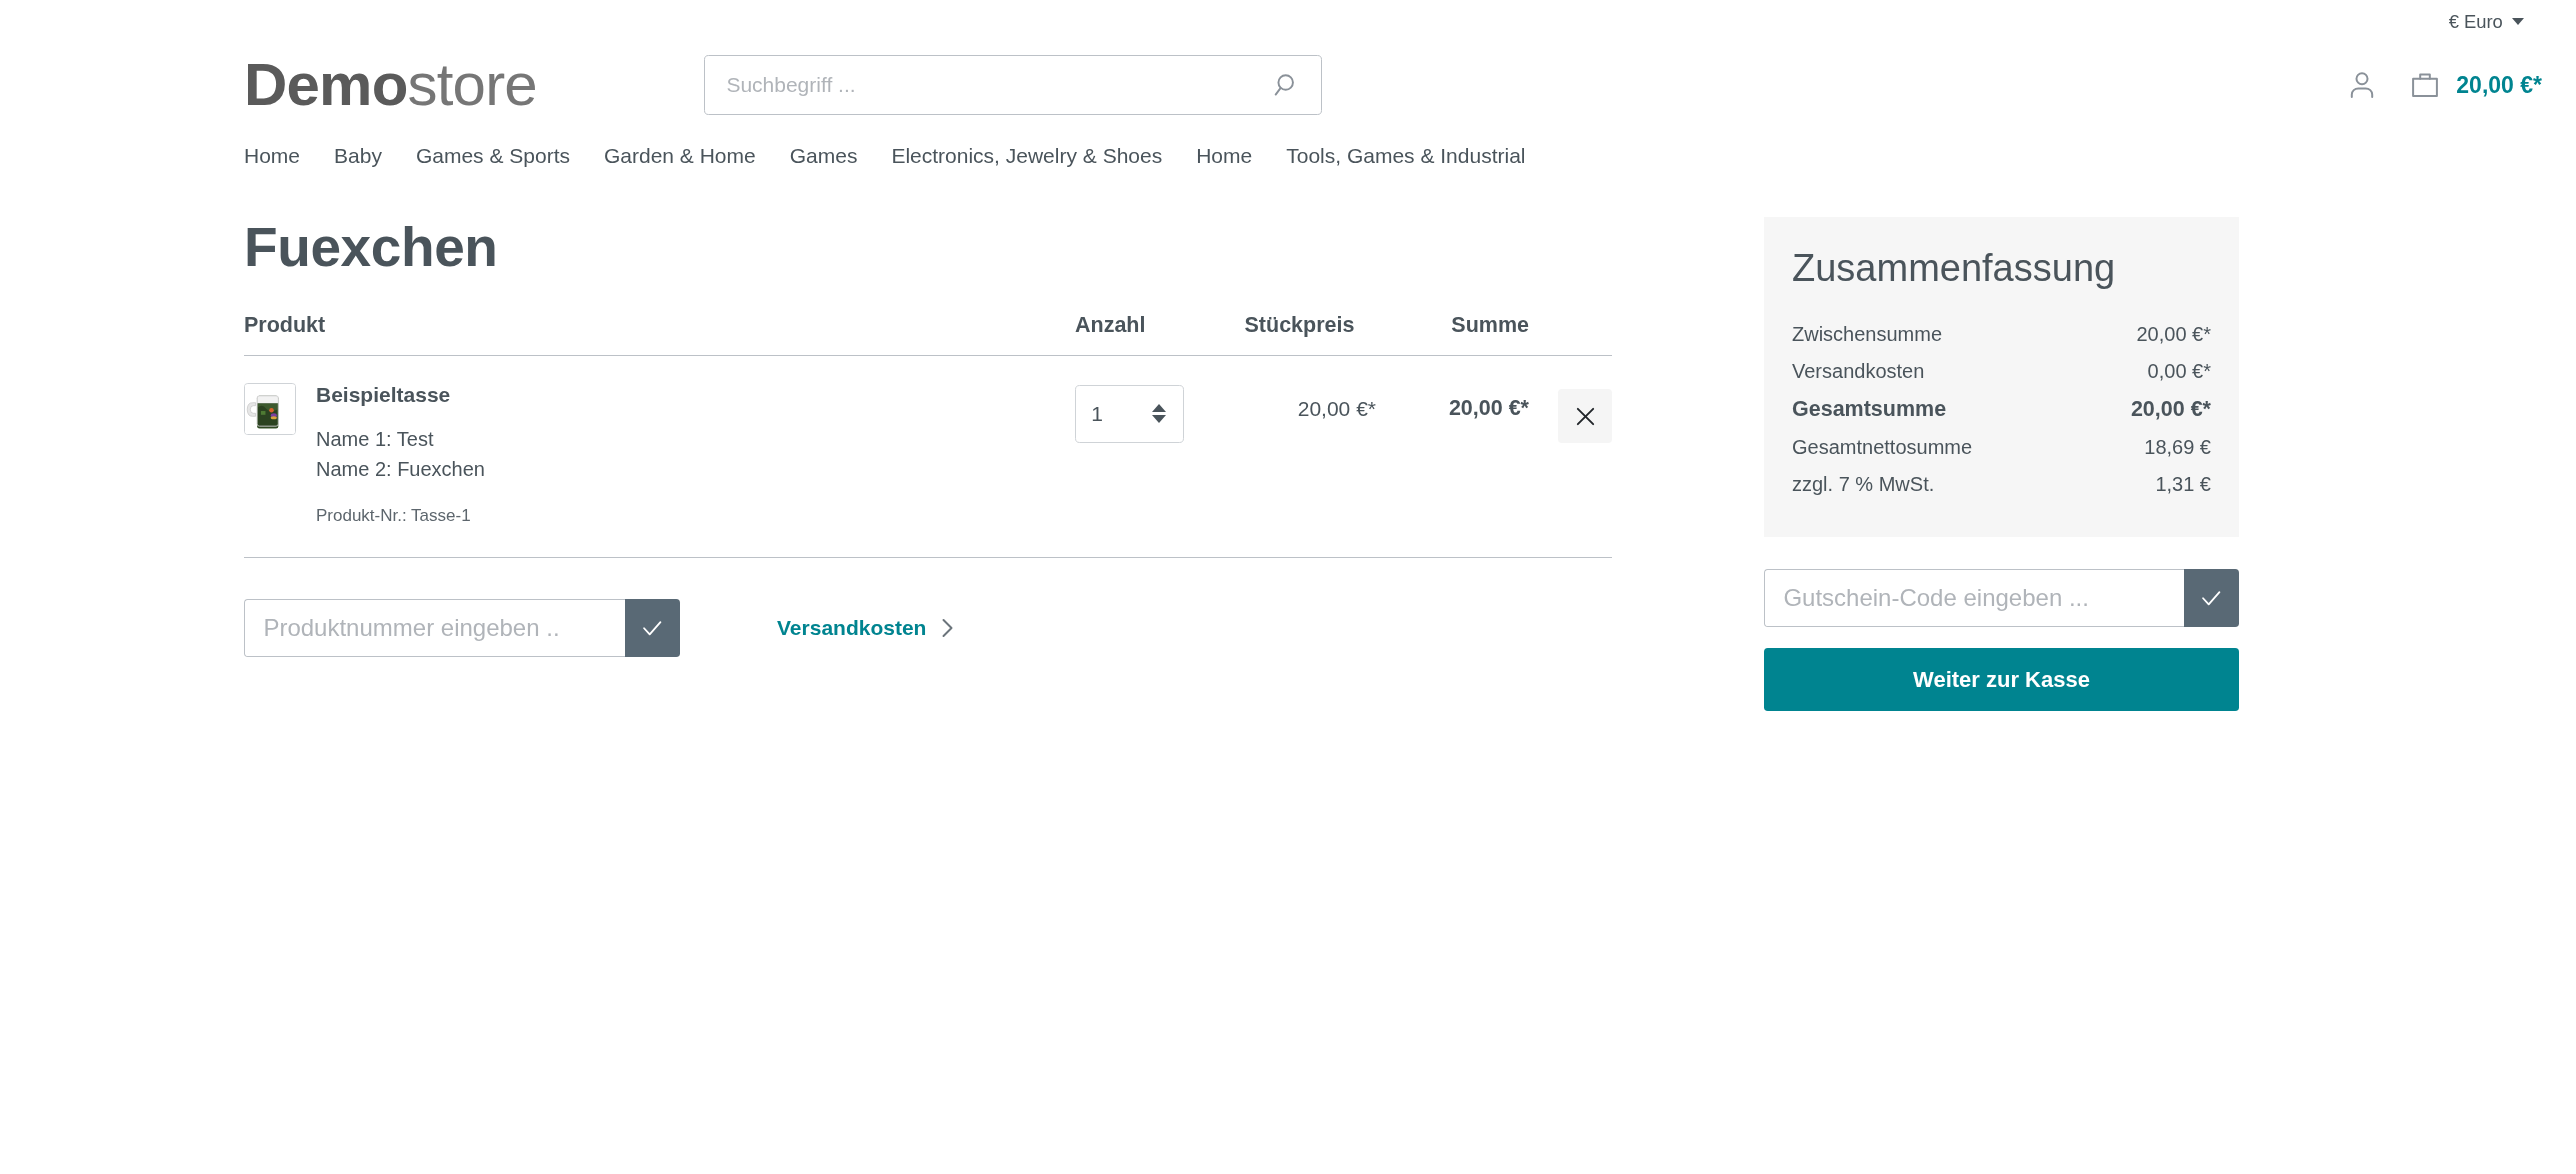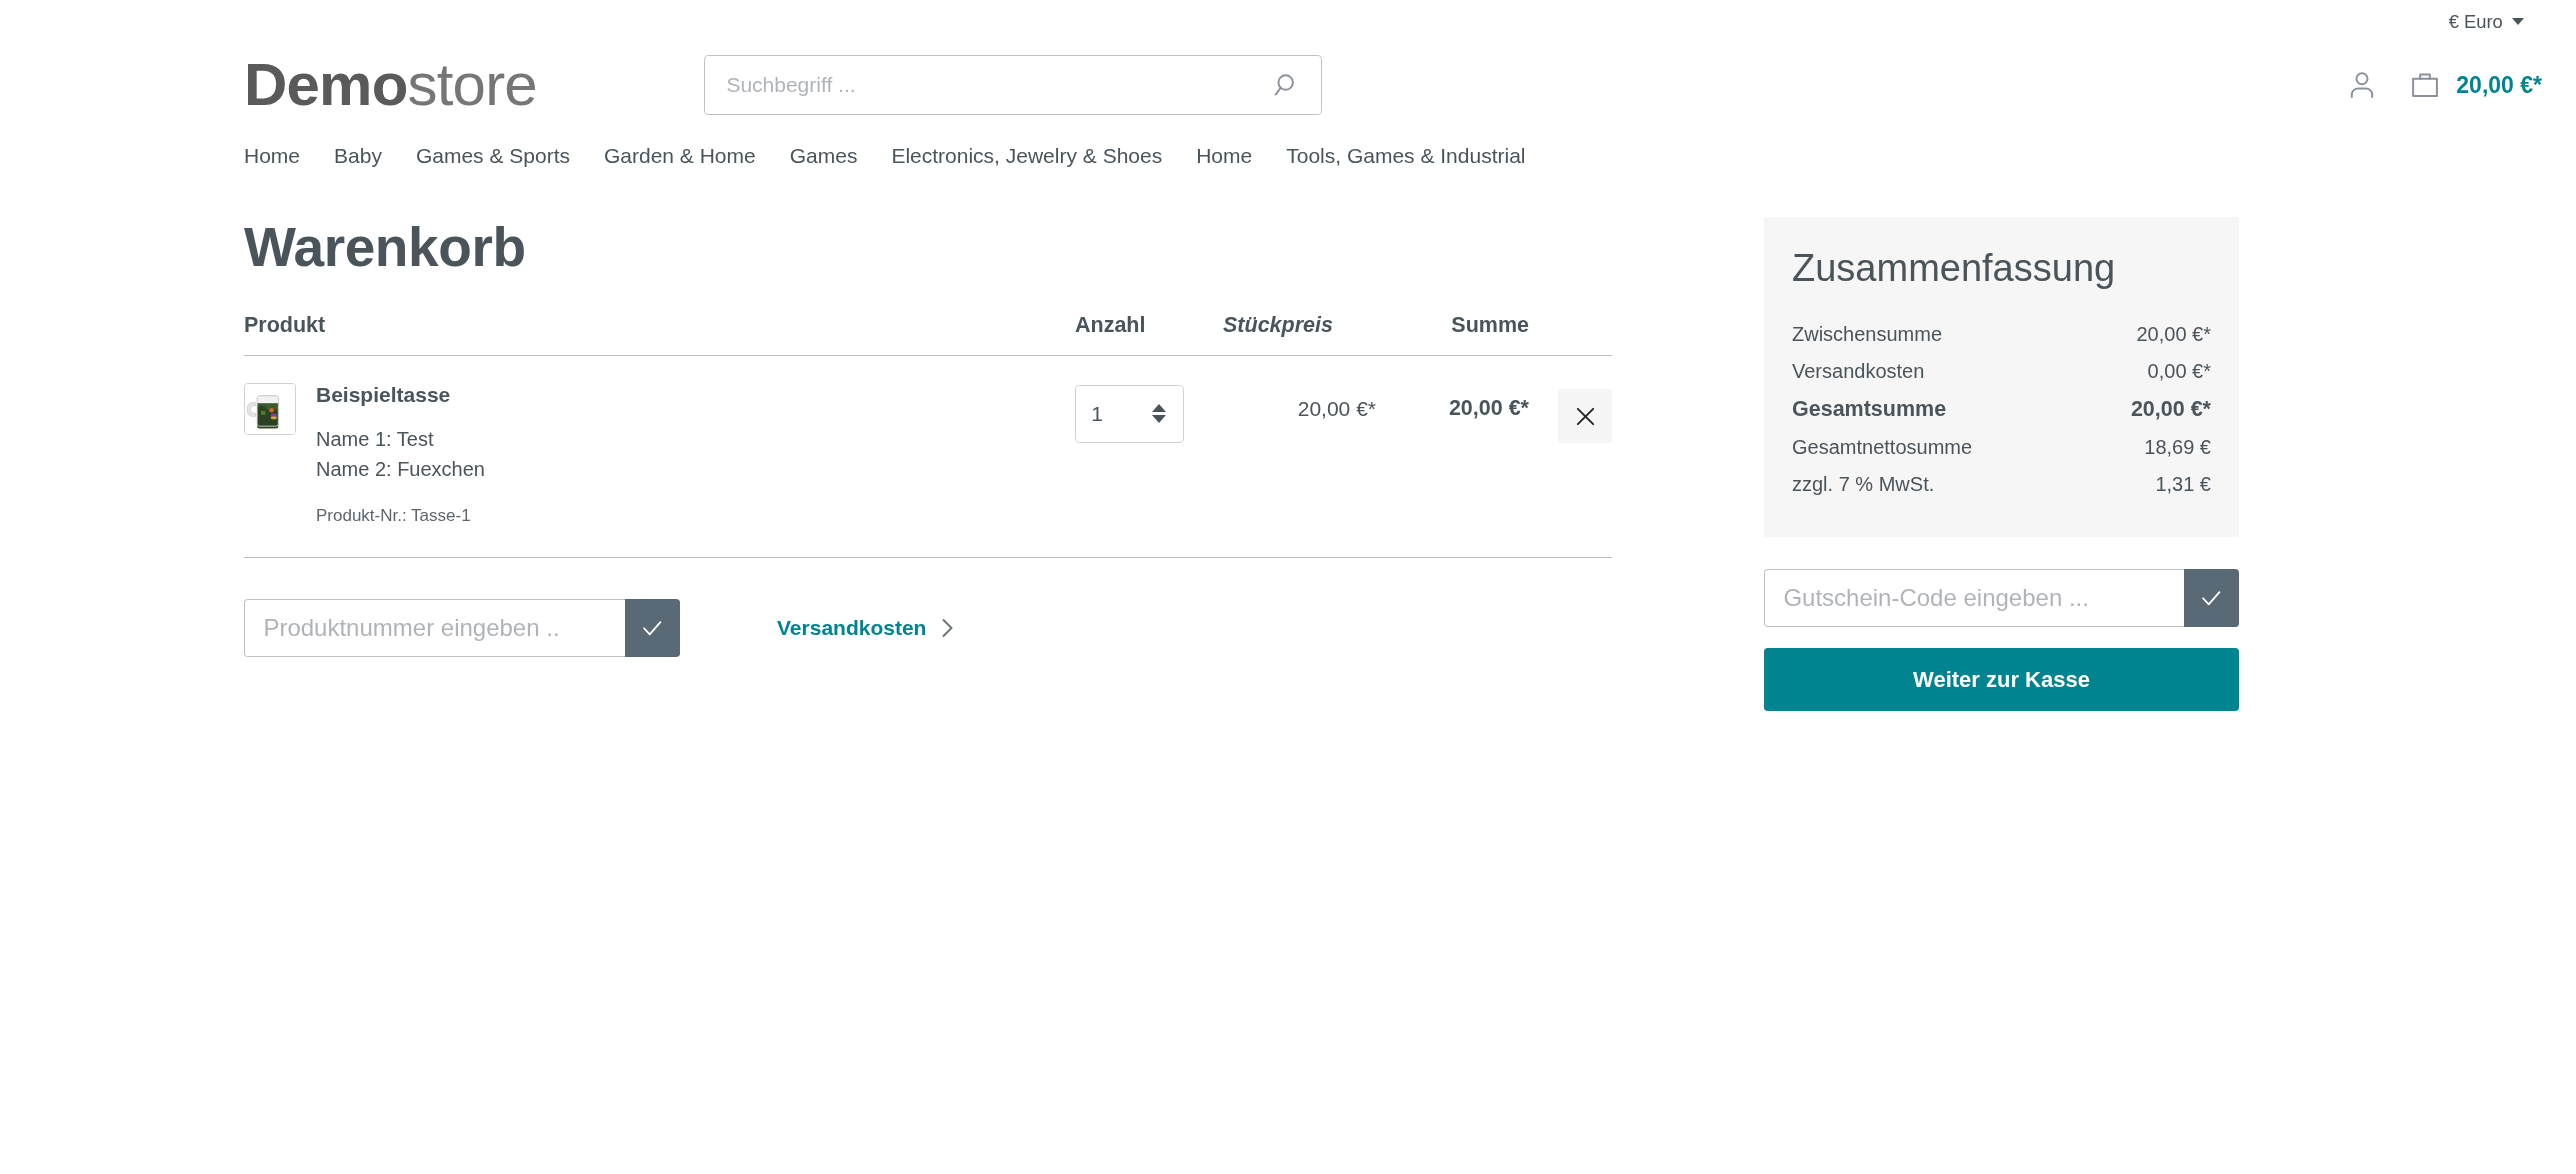--- a/index.html
+++ b/index.html
@@ -155,21 +155,21 @@
     border-bottom: 1.5px solid #bcc1c7;
   }
   .th {
     font-size: 21.5px;
     font-weight: 700;
     color: #4a545b;
     white-space: nowrap;
   }
   .col-product { flex: 1 1 auto; }
   .col-qty     { flex: 0 0 176px; text-align: left; padding-left: 28px; }
-  .col-price   { flex: 0 0 153px; text-align: left; font-style: italic; }
+  .col-price   { flex: 0 0 153px; text-align: center; }
   .col-sum     { flex: 0 0 153px; text-align: right; }
   .col-remove  { flex: 0 0 83px; }
 
   .cart-row {
     display: flex;
     align-items: flex-start;
     padding: 26px 0 31px 0;
     border-bottom: 1.5px solid #bcc1c7;
   }
   .product-cell {
@@ -422,21 +422,21 @@
     <a class="nav-item">Garden &amp; Home</a>
     <a class="nav-item">Games</a>
     <a class="nav-item">Electronics, Jewelry &amp; Shoes</a>
     <a class="nav-item">Home</a>
     <a class="nav-item">Tools, Games &amp; Industrial</a>
   </nav>
 
 <div class="page">
 
   <div class="cart-col">
-    <h1 class="page-title">Warenkorb</h1>
+    <h1 class="page-title">Fuexchen</h1>
 
     <div class="cart-head">
       <div class="th col-product">Produkt</div>
       <div class="th col-qty">Anzahl</div>
       <div class="th col-price">Stückpreis</div>
       <div class="th col-sum">Summe</div>
       <div class="col-remove"></div>
     </div>
 
     <div class="cart-row">

